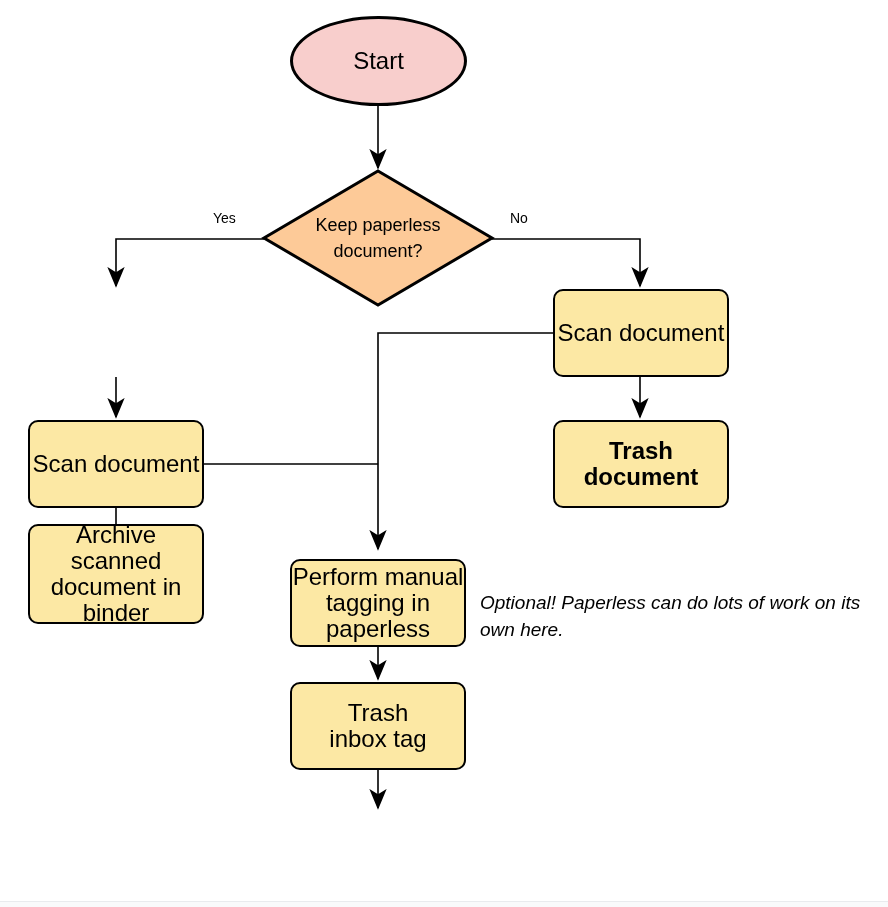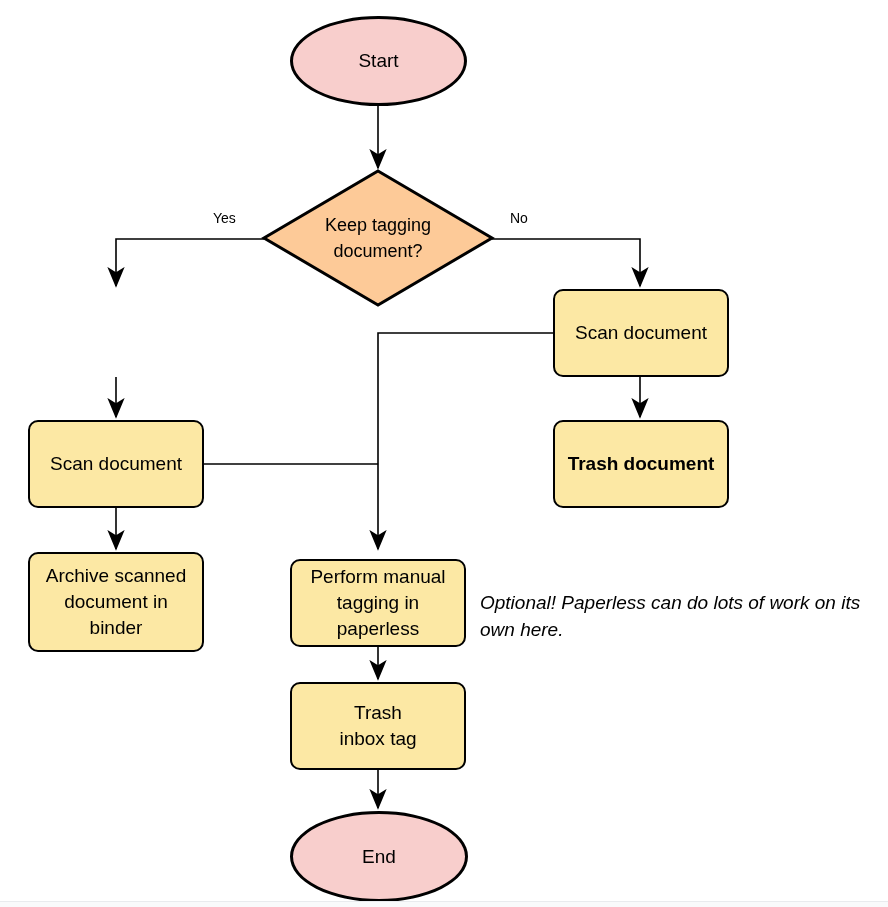--- a/index.html
+++ b/index.html
@@ -10,21 +10,21 @@
     position: relative;
     overflow: hidden;
   }
   .canvas { position: absolute; inset: 0; }
   svg.edge-layer { position: absolute; left: 0; top: 0; z-index: 0; }
   .edge { stroke: var(--stroke, #000); stroke-width: 1.6; fill: none; }
   .node {
     position: absolute; box-sizing: border-box; z-index: 1;
     display: flex; align-items: center; justify-content: center;
     text-align: center; white-space: pre-line;
-    font-size: 19px; line-height: 26px; color: var(--text, #000);
+    font-size: 24px; line-height: 26px; color: var(--text, #000);
   }
   .process {
     background: var(--process-fill, #fce8a4);
     border: 2.5px solid var(--stroke, #000);
     border-radius: 10px;
   }
   .terminator {
     background: var(--terminator-fill, #f8cecc);
     border: 3px solid var(--stroke, #000);
     border-radius: 50%;
@@ -73,33 +73,33 @@
     <path class="edge" d="M378 770 L378 808" marker-end="url(#arrow)"></path>
 
     <polygon points="378,171 492,238 378,305 264,238" stroke="#000000" stroke-width="3" stroke-linejoin="miter" fill="#fdca98"></polygon>
   </svg>
 
   <div class="node terminator" style="left:290px; top:16px; width:177px; height:90px;">
     <span>Start</span>
   </div>
 
   <div class="decision-label" style="left:266px; top:173px; width:224px; height:130px;">
-    <span>Keep tagging
+    <span>Keep paperless
 document?</span>
   </div>
 
   <span class="edge-label" style="left:213px; top:210px;">Yes</span>
   <span class="edge-label" style="left:510px; top:210px;text-align:center;">No</span>
 
 
   <div class="node process" style="left:28px; top:420px; width:176px; height:88px;">
     <span>Scan document</span>
   </div>
 
-  <div class="node process" style="left:28px; top:552px; width:176px; height:100px;">
+  <div class="node process" style="left:28px; top:524px; width:176px; height:100px;">
     <span>Archive scanned
 document in
 binder</span>
   </div>
 
   <div class="node process" style="left:553px; top:289px; width:176px; height:88px;">
     <span>Scan document</span>
   </div>
 
   <div class="node process" style="left:553px; top:420px; width:176px; height:88px;font-weight:bold;">
@@ -112,18 +112,15 @@
 paperless</span>
   </div>
 
   <div class="annotation" style="left:480px; top:589px; width:415px;">Optional! Paperless can do lots of work on its own here.</div>
 
   <div class="node process" style="left:290px; top:682px; width:176px; height:88px;">
     <span>Trash
 inbox tag</span>
   </div>
 
-  <div class="node terminator" style="left:290px; top:811px; width:178px; height:91px;">
-    <span>End</span>
-  </div>
 
   <div class="bottom-strip"></div>
 </div>
 
 </body></html>

